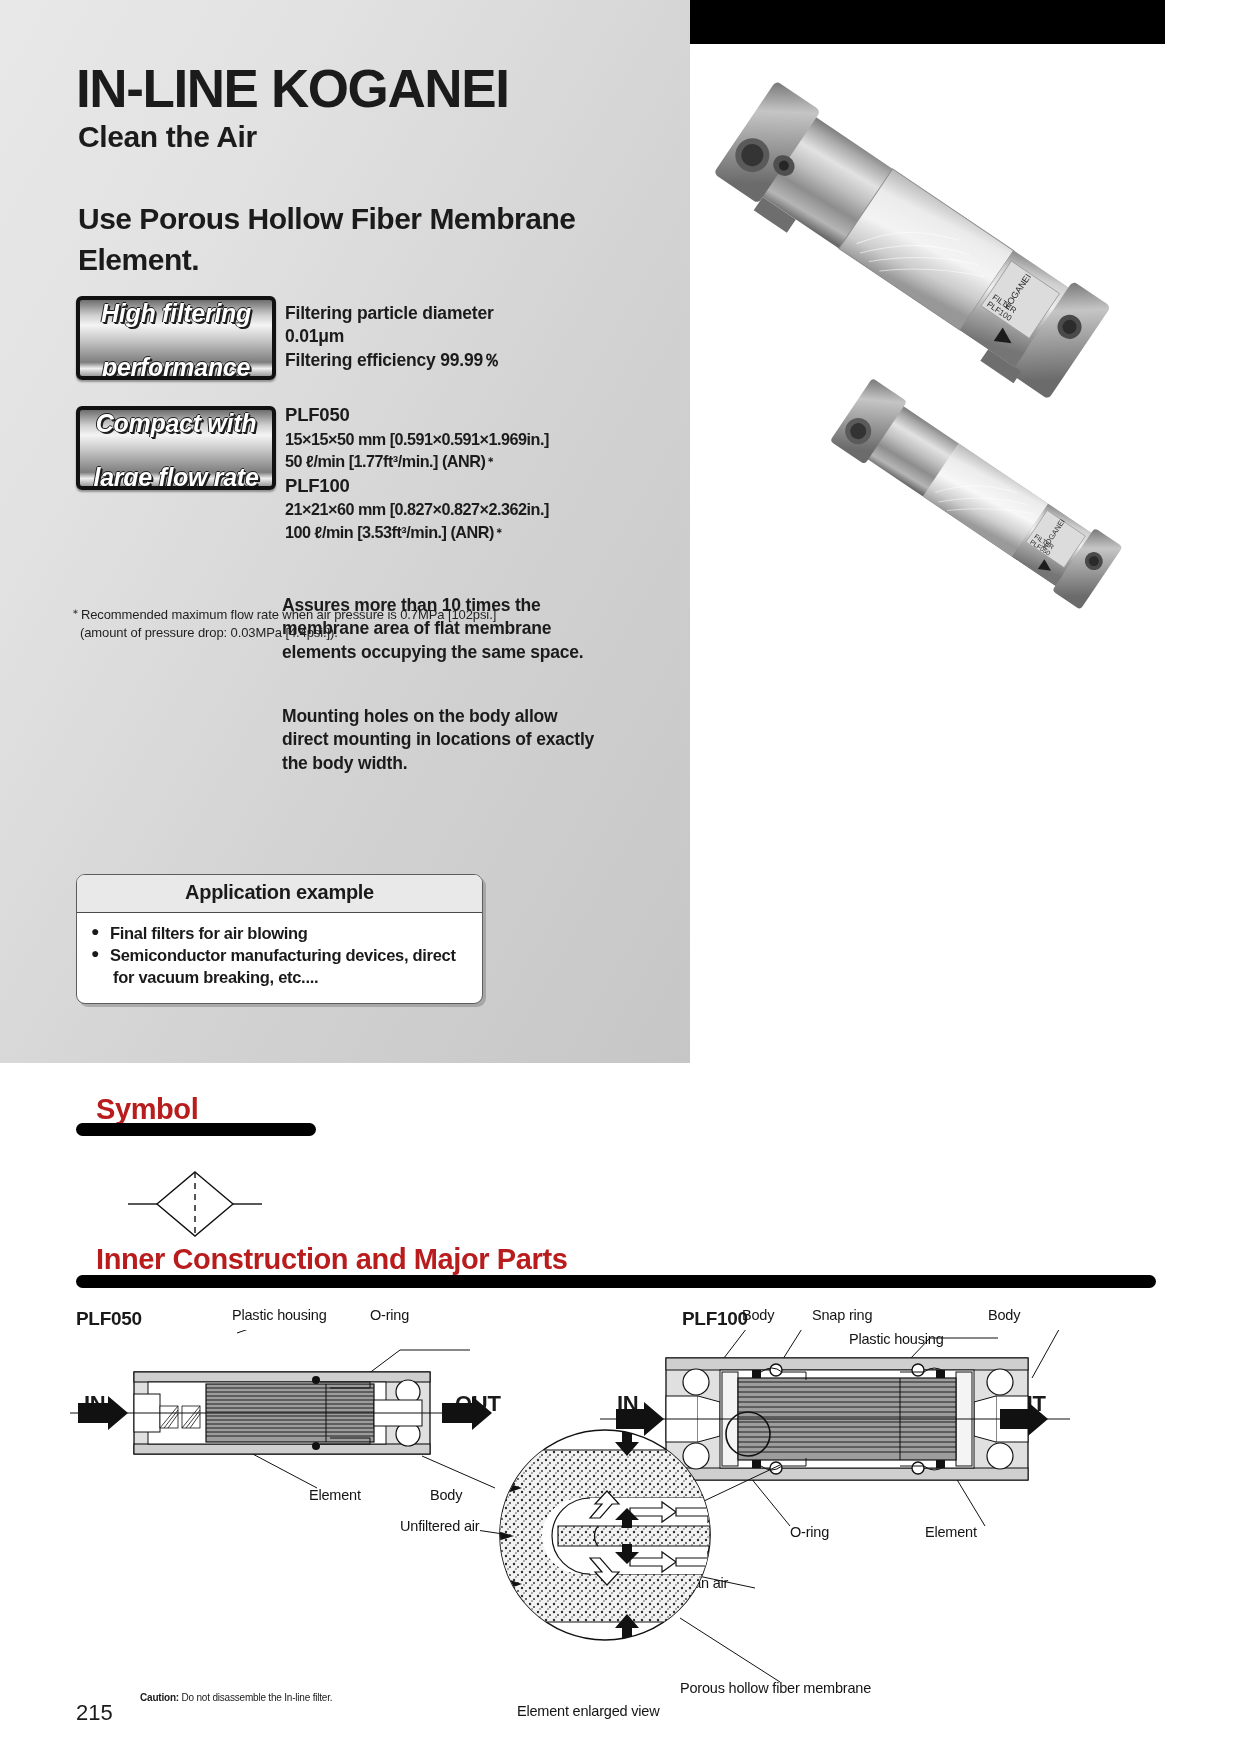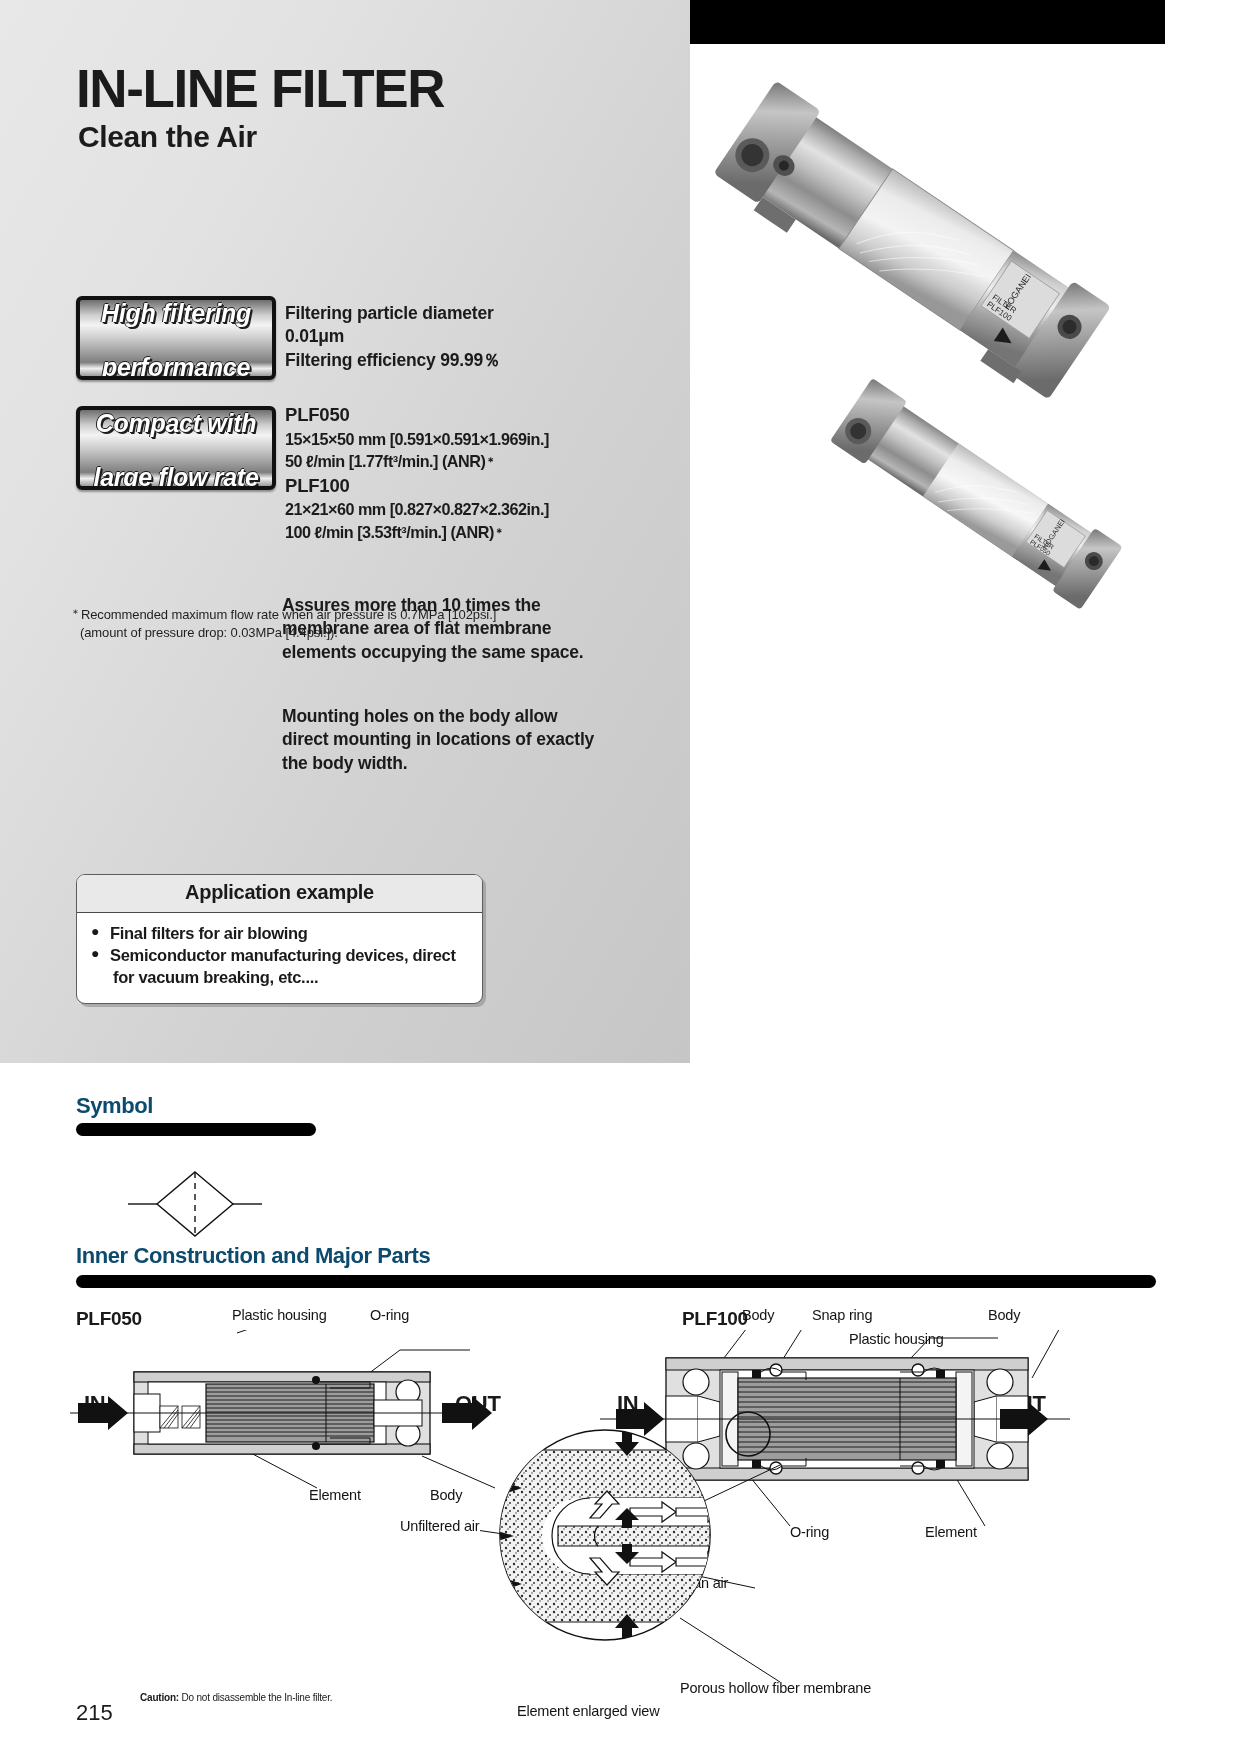--- a/index.html
+++ b/index.html
@@ -66,21 +66,21 @@
   .appbox .body{padding:10px 0 14px 14px;}
   .appbox li{font-size:16.5px;font-weight:bold;line-height:1.33;letter-spacing:-0.3px;
              list-style:none;position:relative;padding-left:19px;}
   .appbox li::before{content:"\25CF";position:absolute;left:0;top:-1px;font-size:14px;}
   .appbox li .cont{display:block;padding-left:3px;}
 
   
   .photo{position:absolute;left:690px;top:60px;width:490px;height:700px;}
 
   
-  .sec{position:absolute;font-size:22px;font-weight:bold;letter-spacing:-0.4px;color:#0c4a6e;}
+  .sec{position:absolute;font-size:29px;font-weight:bold;letter-spacing:-0.4px;color:#b91c1c;margin-left:20px;}
   .rule{position:absolute;height:13px;background:#000;border-radius:7px;}
 
   .lbl{position:absolute;font-size:14.5px;color:#141414;letter-spacing:-0.2px;
        font-family:"Liberation Sans",sans-serif;white-space:nowrap;}
   .modellbl{position:absolute;font-size:19px;font-weight:bold;letter-spacing:-0.3px;}
   .io{position:absolute;font-size:22px;font-weight:bold;letter-spacing:-0.3px;}
 
   .caution{position:absolute;left:140px;top:1692px;font-size:10px;letter-spacing:-0.2px;}
   .caution b{font-weight:bold;}
   .pageno{position:absolute;left:76px;top:1700px;font-size:22px;color:#1a1a1a;}
@@ -89,22 +89,23 @@
   .sv{position:absolute;}
 </style>
 </head>
 <body>
 
 <div class="page">
 
   <div class="topbar"></div>
 
   <div class="hero">
-    <h1 class="title">IN-LINE FILTER</h1>
+    <h1 class="title">IN-LINE KOGANEI</h1>
     <div class="subtitle">Clean the Air</div>
+    <div class="lead">Use Porous Hollow Fiber Membrane Element.</div>
 
     <div class="badge badge1">
       <span>
         <span>High filtering</span><br>
         <span>performance</span>
       </span>
     </div>
     <div class="feat f1">
       <div>Filtering particle diameter</div>
       <div>0.01μm</div>

